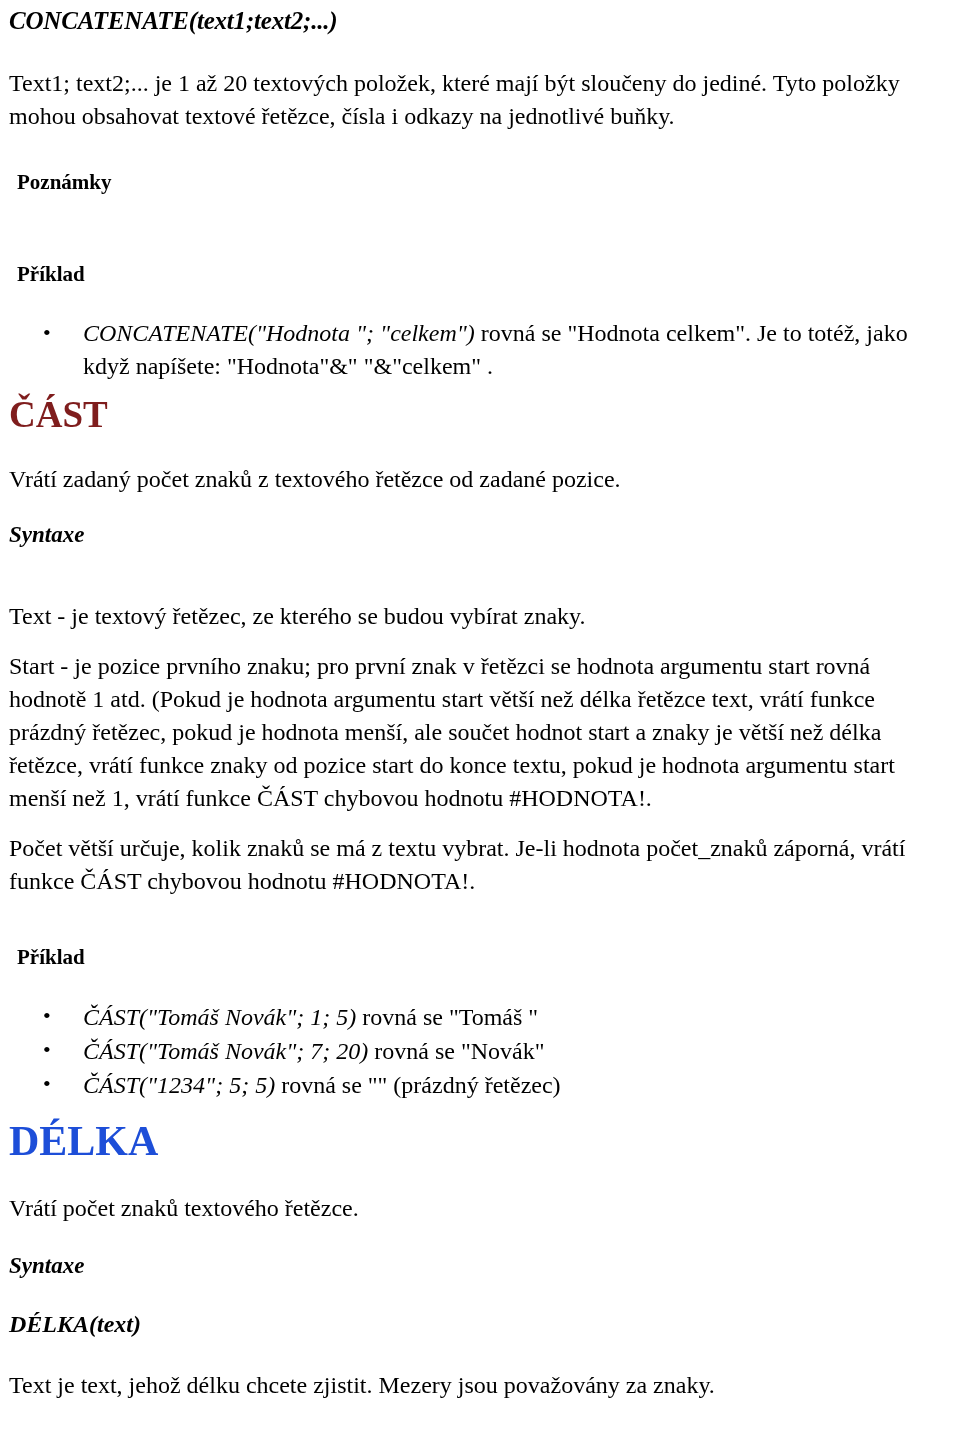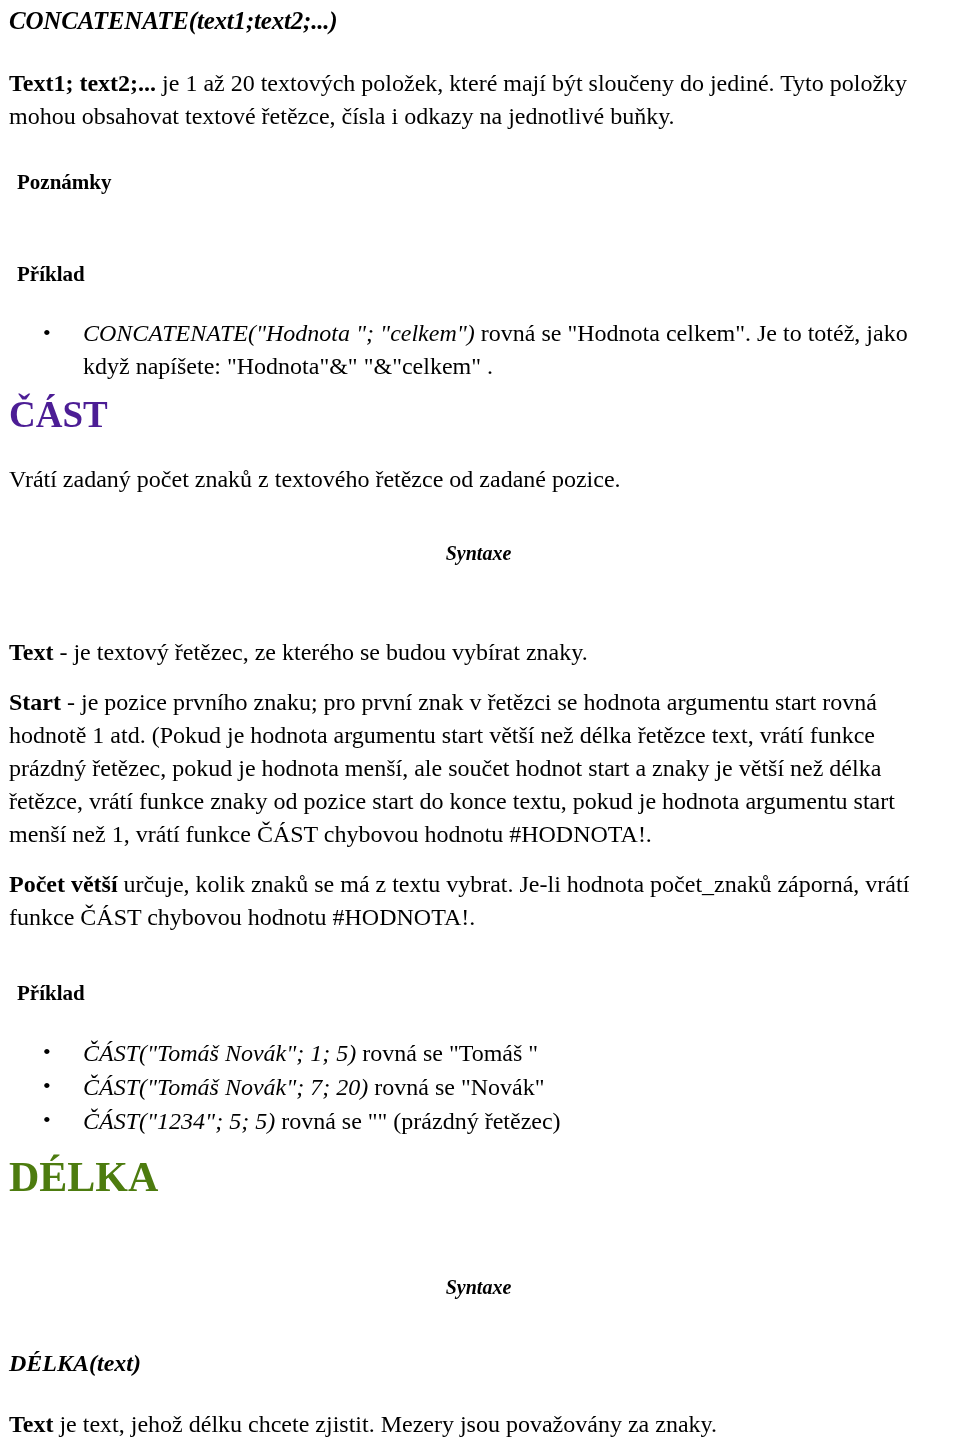--- a/index.html
+++ b/index.html
@@ -33,45 +33,44 @@
     margin: 0 0 31px 0;
   }
 
   
   .para {
     font-size: 24px;
     line-height: 33px;
     margin: 0;
     text-align: left;
   }
-  .para b { font-weight: bold; }
+  .para b { font-weight: normal; }
 
   
   .para-bold {
     font-size: 24px;
     line-height: 33px;
     font-weight: normal;
     margin: 0;
   }
 
   
   .section-label {
     font-size: 21px;
     line-height: 26px;
     font-weight: bold;
     margin: 8px;
   }
 
   
   .label-italic {
-    font-size: 20px;
+    font-size: 23px;
     line-height: 26px;
     font-style: italic;
-    margin: 18px;
-    text-align: center;
+    margin: 0;
   }
 
   
   .fn-heading {
     font-size: 37px;
     line-height: 44px;
     font-weight: bold;
     margin: 0;
   }
   .fn-heading.large {
@@ -155,21 +154,21 @@
       <li>
         <i>CONCATENATE("Hodnota "; "celkem")</i><span> rovná se "Hodnota celkem". Je to totéž, jako když napíšete: "Hodnota"&amp;" "&amp;"celkem" .</span>
       </li>
     </ul>
   </section>
 
   <section>
 
     <div class="gap-10"></div>
 
-    <h1 class="fn-heading" style="color:#4c1d95">ČÁST</h1>
+    <h1 class="fn-heading" style="color:#7f1d1d">ČÁST</h1>
 
     <div class="gap-26"></div>
 
     <p class="para-bold">Vrátí zadaný počet znaků z textového řetězce od zadané pozice.</p>
 
     <div class="gap-26"></div>
 
     <h2 class="label-italic">Syntaxe</h2>
 
     <div class="gap-26"></div>
@@ -209,24 +208,25 @@
       <li>
         <i>ČÁST("1234"; 5; 5)</i><span> rovná se "" (prázdný řetězec)</span>
       </li>
     </ul>
   </section>
 
   <section>
 
     <div class="gap-14"></div>
 
-    <h1 class="fn-heading large" style="color:#4d7c0f">DÉLKA</h1>
-
-    <div class="gap-26"></div>
-
+    <h1 class="fn-heading large" style="color:#1d4ed8">DÉLKA</h1>
+
+    <div class="gap-26"></div>
+
+    <p class="para-bold">Vrátí počet znaků textového řetězce.</p>
 
     <div class="gap-28"></div>
 
     <h2 class="label-italic">Syntaxe</h2>
 
     <div class="gap-30"></div>
 
     <p class="syntax-line">DÉLKA(text)</p>
 
     <div class="gap-30"></div>

